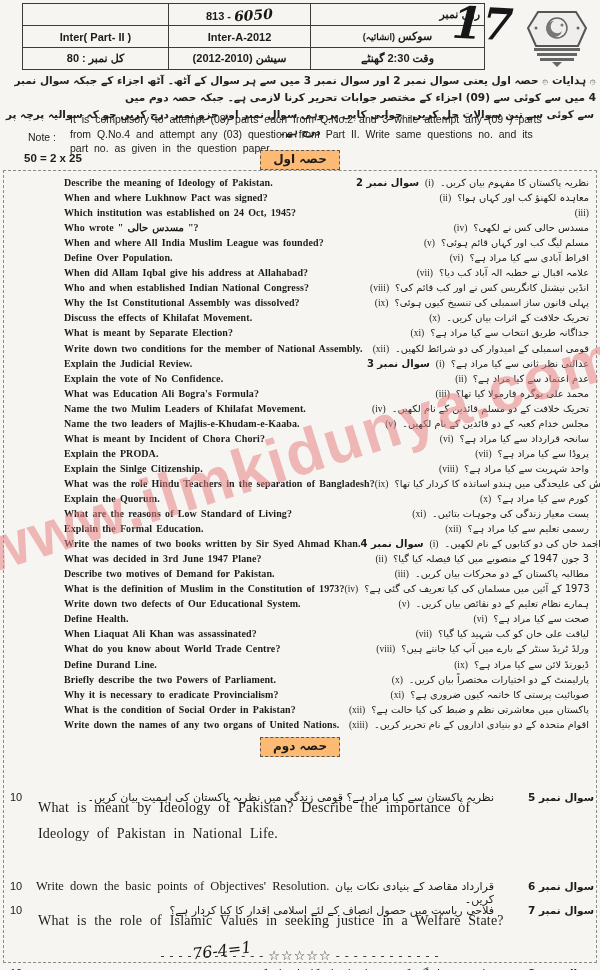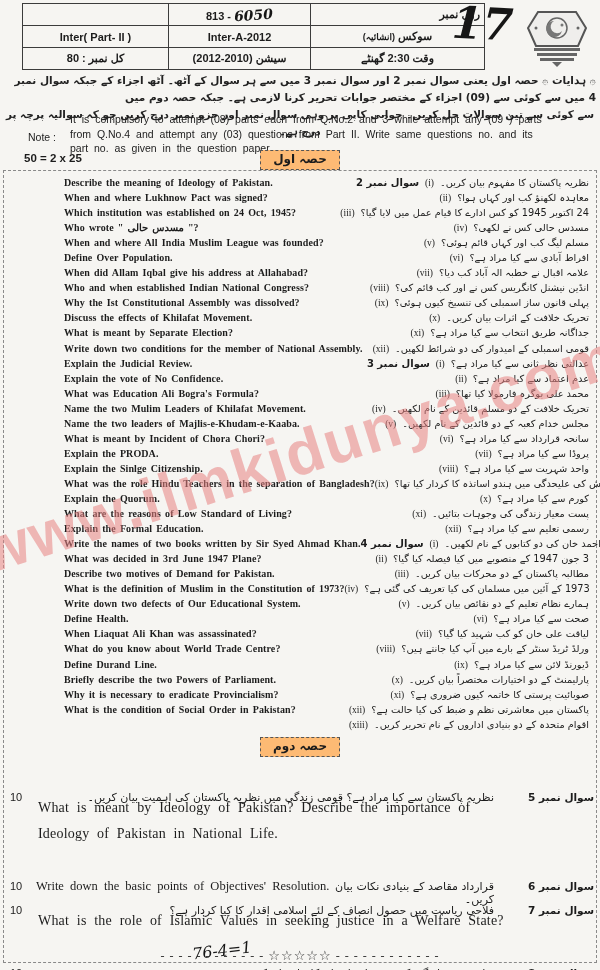--- a/index.html
+++ b/index.html
@@ -212,21 +212,20 @@
 
       <span class="num">(ii)</span>
       <span class="ur urdu">معاہدہ لکھنؤ کب اور کہاں ہوا؟</span>
     </span>
   </div>
         <div class="qrow">
     <span class="en">Which institution was established on 24 Oct, 1945?</span>
     <span class="right">
 
       <span class="num">(iii)</span>
-      <span class="ur urdu">24 اکتوبر 1945 کو کس ادارے کا قیام عمل میں لایا گیا؟</span>
     </span>
   </div>
         <div class="qrow">
     <span class="en">Who wrote " مسدس حالی "?</span>
     <span class="right">
 
       <span class="num">(iv)</span>
       <span class="ur urdu">مسدس حالی کس نے لکھی؟</span>
     </span>
   </div>
@@ -484,20 +483,21 @@
   </div>
         <div class="qrow">
     <span class="en">What is the condition of Social Order in Pakistan?</span>
     <span class="right">
 
       <span class="num">(xii)</span>
       <span class="ur urdu">پاکستان میں معاشرتی نظم و ضبط کی کیا حالت ہے؟</span>
     </span>
   </div>
         <div class="qrow">
+    <span class="en">Write down the names of any two organs of United Nations.</span>
     <span class="right">
 
       <span class="num">(xiii)</span>
       <span class="ur urdu">اقوام متحدہ کے دو بنیادی اداروں کے نام تحریر کریں۔</span>
     </span>
   </div>
       </div>
 
     <div class="p2-head">
       <span class="part-box urdu">حصہ دوم</span>

